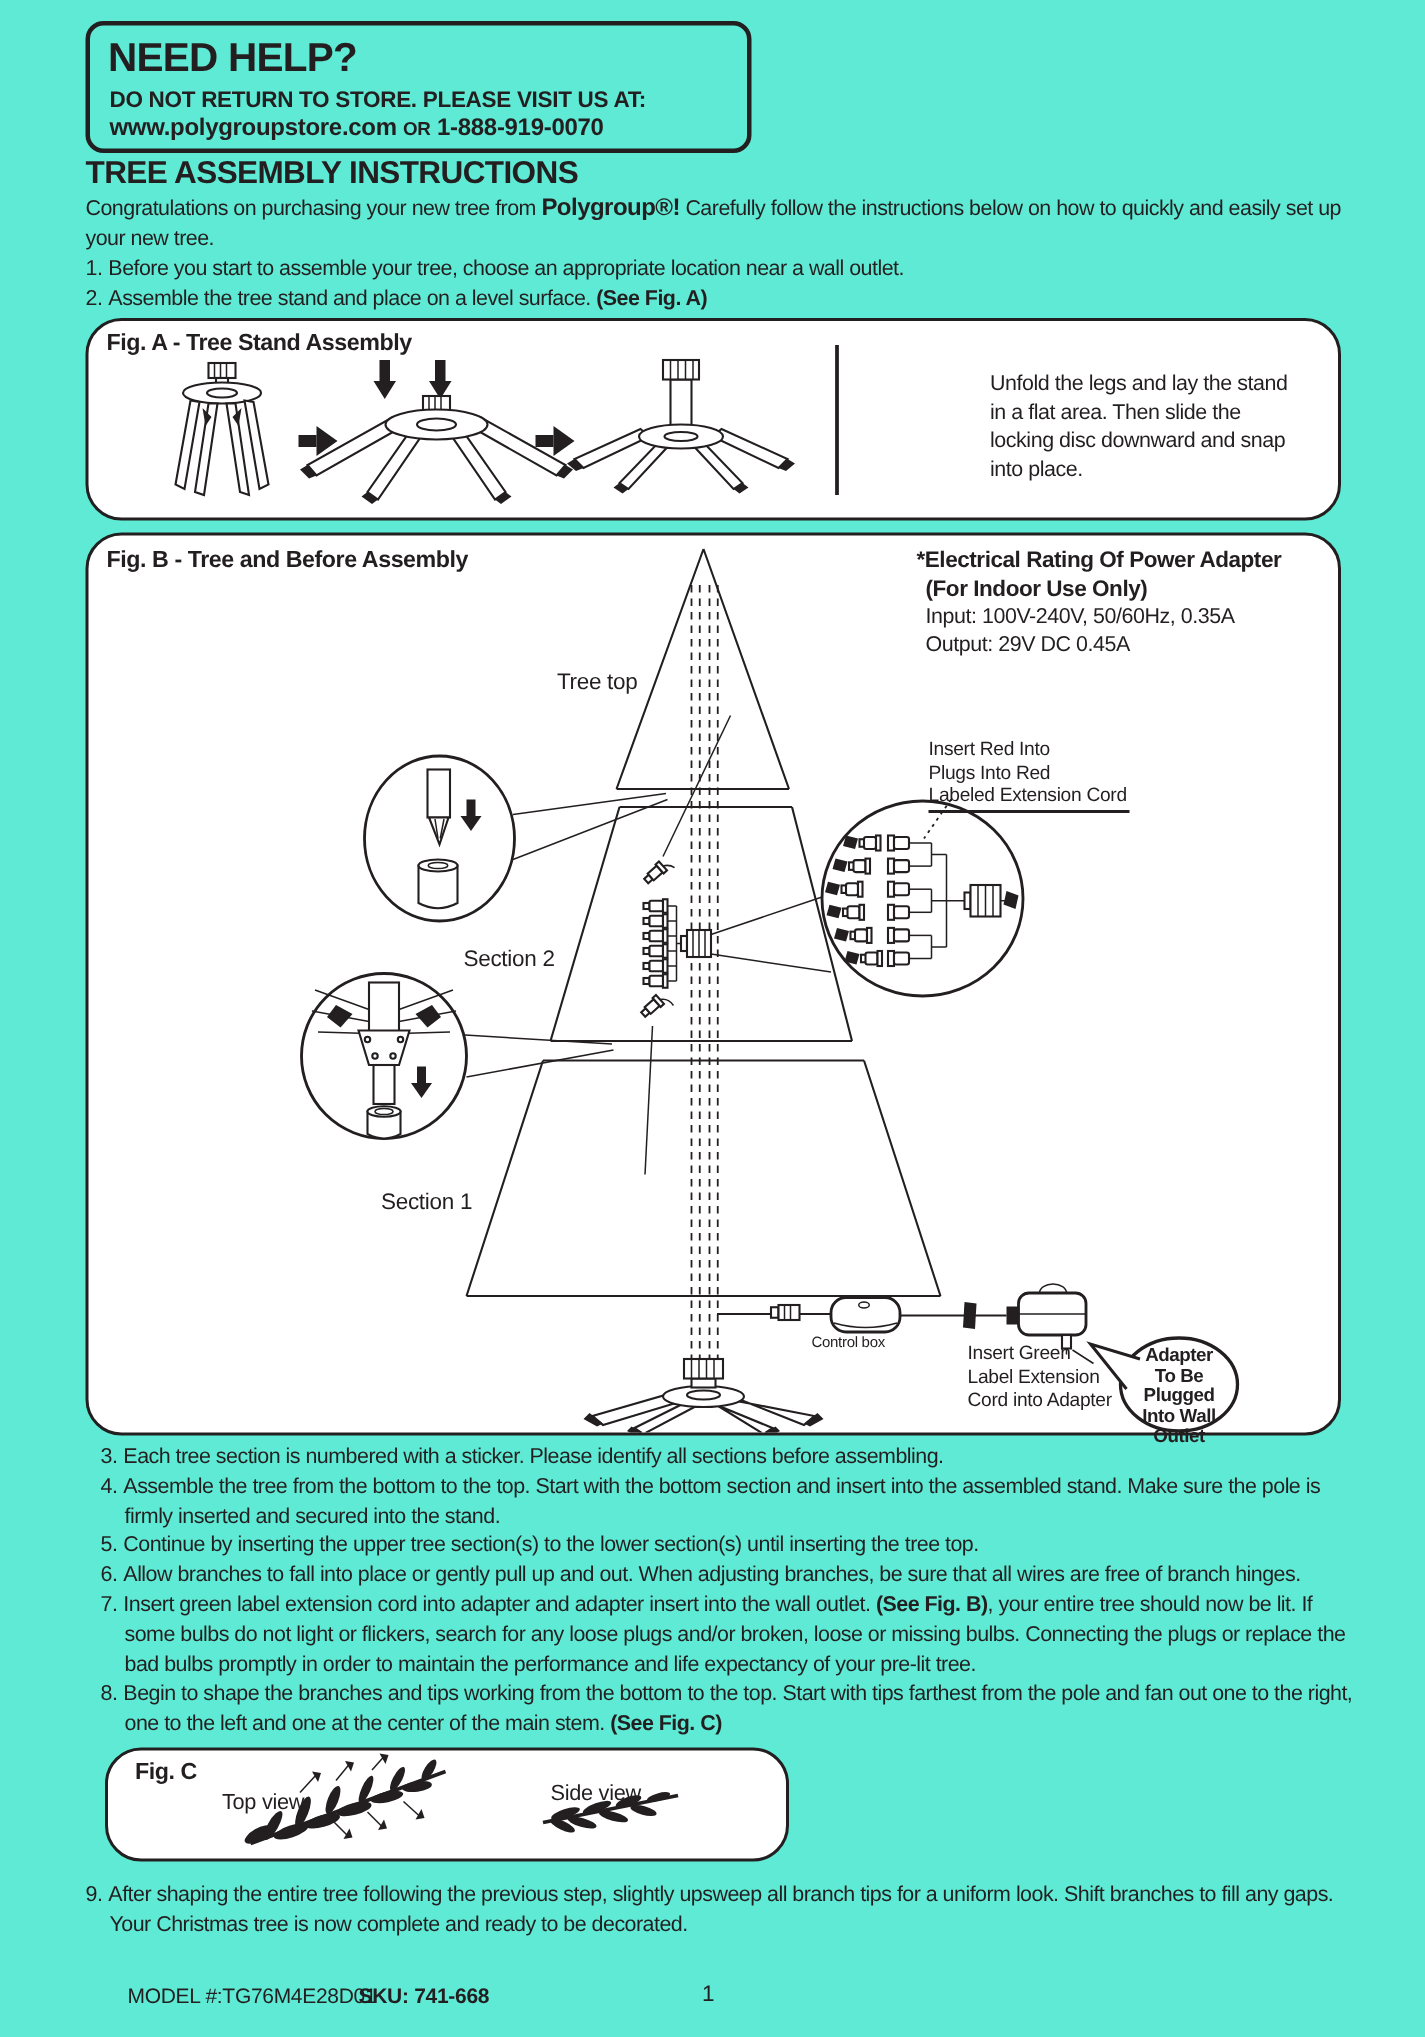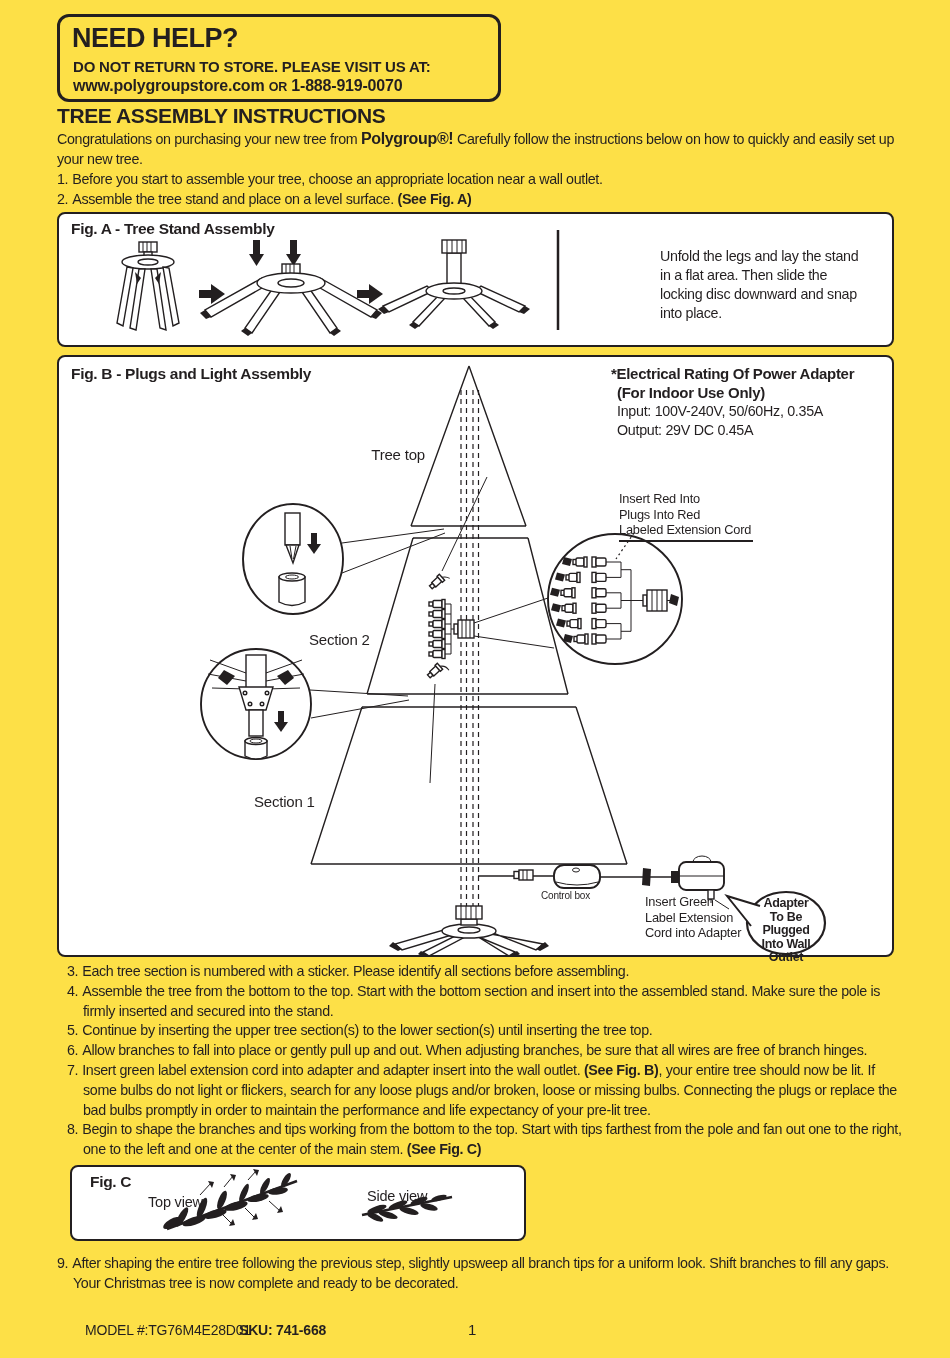--- a/index.html
+++ b/index.html
@@ -1,16 +1,16 @@
 <!DOCTYPE html>
 <html><head>
 <meta charset="utf-8">
 <style>
   html,body{margin:0;padding:0;background:#fff;}
-  .page{position:relative;width:950px;height:1358px;background:#fde047;
+  .page{position:relative;width:950px;height:1358px;background:#5eead4;
         font-family:"Liberation Sans",sans-serif;color:#231f20;overflow:hidden;
         letter-spacing:-0.2px;}
   .abs{position:absolute;}
   .b{font-weight:bold;}
 
   
   .help-box{left:57px;top:14px;width:438px;height:82px;border:3px solid #231f20;border-radius:12px;}
   .help-title{left:12px;top:6px;font-size:27px;font-weight:bold;letter-spacing:-0.5px;}
   .help-sub{left:13px;top:41px;font-size:15px;font-weight:bold;}
   .help-contact{left:13px;top:60px;font-size:16px;font-weight:bold;}
@@ -21,21 +21,21 @@
   .intro{left:57px;top:129px;width:842px;font-size:14.3px;line-height:19.5px;letter-spacing:-0.35px;}
   .intro .brand{font-weight:bold;font-size:16px;}
   .steps{width:845px;font-size:14.3px;line-height:20px;letter-spacing:-0.35px;}
   .steps-top{left:57px;top:169px;}
   .steps-mid{left:67px;top:962px;line-height:19.8px;}
   .steps-end{left:57px;top:1254px;line-height:19.8px;}
   .step{padding-left:16px;text-indent:-16px;}
   .step .num{padding-right:4px;}
 
   
-  .figbox{border:2.5px solid #231f20;border-radius:8px;background:#fff;}
+  .figbox{border:2.5px solid #231f20;border-radius:24px;background:#fff;}
   .fig-a{left:57px;top:212px;width:833px;height:131px;}
   .fig-b{left:57px;top:355px;width:833px;height:598px;}
   .fig-c{left:70px;top:1165px;width:452px;height:72px;}
   .figsvg{position:absolute;left:0;top:0;width:100%;height:100%;}
   .fig-title{font-weight:bold;font-size:15.5px;letter-spacing:-0.3px;}
 
   .figa-caption{left:601px;top:33px;width:208px;font-size:14.3px;line-height:19px;letter-spacing:-0.3px;}
 
   .electrical{left:552px;top:7px;font-size:14.3px;line-height:19px;letter-spacing:-0.3px;}
   .electrical .h{font-weight:bold;font-size:15px;}
@@ -354,21 +354,21 @@
             <path class="thin" d="M4,0 q4,2 5,6"></path>
         </g>
         <g transform="translate(378,312) rotate(-42)">
           <rect x="-11" y="-2" width="4" height="4" class="fw"></rect>
             <rect x="-7" y="-3" width="8" height="6" class="fw"></rect>
             <rect x="1" y="-4" width="3" height="8" class="fw"></rect>
             <path class="thin" d="M4,0 q5,3 4,9"></path>
         </g>
       </g>
     </svg>
-    <div class="abs fig-title" style="left:12px;top:8px;">Fig. B - Plugs and Light Assembly</div>
+    <div class="abs fig-title" style="left:12px;top:8px;">Fig. B - Tree and Before Assembly</div>
     <div class="abs electrical">
       <div class="h">*Electrical Rating Of Power Adapter</div>
       <div class="h ind">(For Indoor Use Only)</div>
       <div class="ind">Input: 100V-240V, 50/60Hz, 0.35A</div>
       <div class="ind">Output: 29V DC 0.45A</div>
     </div>
     <div class="abs lbl-treetop">Tree top</div>
     <div class="abs lbl-sec2">Section 2</div>
     <div class="abs lbl-sec1">Section 1</div>
     <div class="abs red-note">

